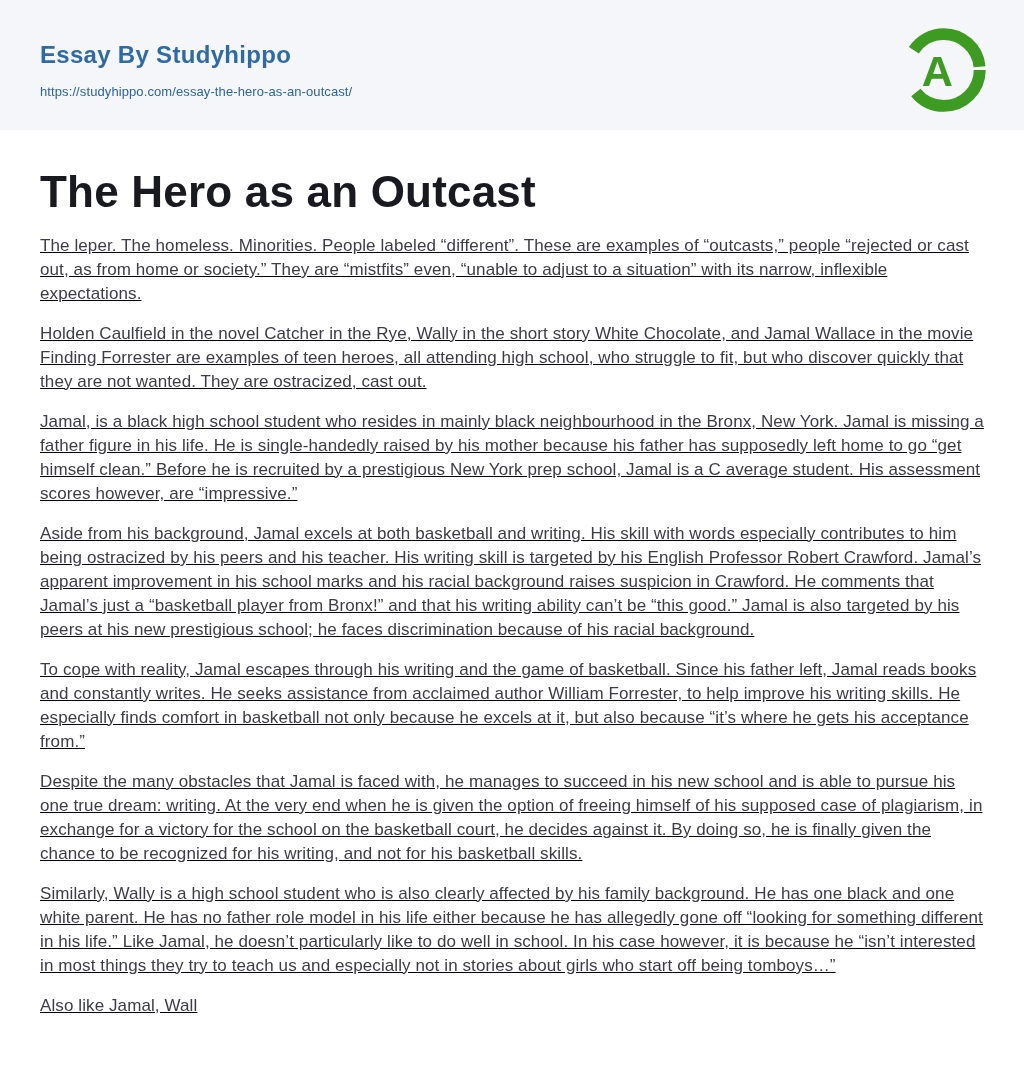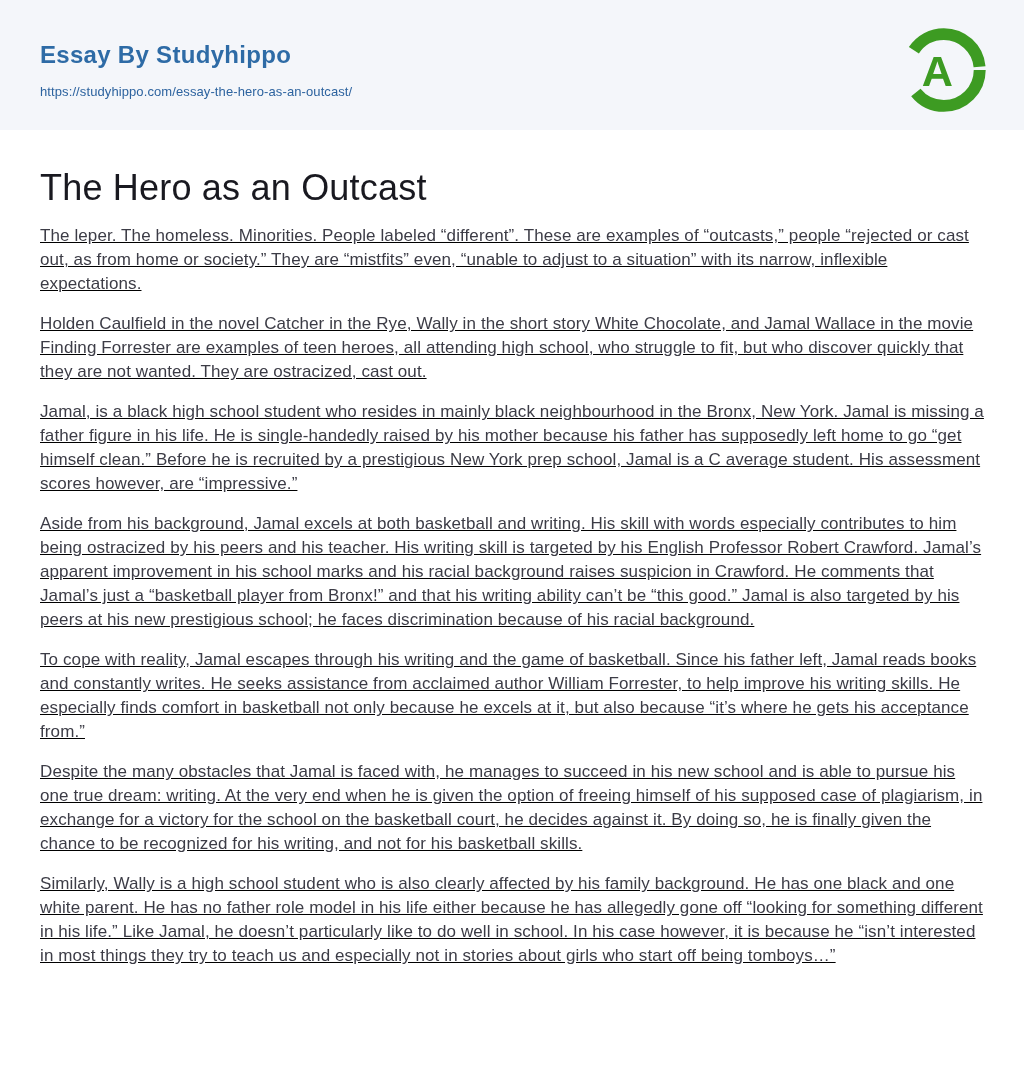--- a/index.html
+++ b/index.html
@@ -38,22 +38,22 @@
     font-weight: 400;
     margin-top: 15px;
     text-decoration: none;
     letter-spacing: 0.1px;
   }
   .logo { width: 92px; height: 100px; flex: 0 0 auto; }
   .logo svg { display: block; }
   .article { padding: 0 40px 60px 40px; }
   .page-title {
     margin: 36px 0 0 0;
-    font-size: 36px;
-    font-weight: 400;
+    font-size: 44px;
+    font-weight: 700;
     color: #191920;
     letter-spacing: 0.2px;
     line-height: 1.2;
   }
   .essay-body { margin-top: 4px; text-decoration: underline; }
   .essay-body p {
     font-size: 17px;
     line-height: 24px;
     color: #3c3c46;
     margin: 15px 0 16px 0;
@@ -83,16 +83,17 @@
   <main class="article">
     <h1 class="page-title">The Hero as an Outcast</h1>
     <div class="essay-body">
         <p>The leper. The homeless. Minorities. People labeled “different”. These are examples of “outcasts,” people “rejected or cast out, as from home or society.” They are “mistfits” even, “unable to adjust to a situation” with its narrow, inflexible expectations.</p>
         <p>Holden Caulfield in the novel Catcher in the Rye, Wally in the short story White Chocolate, and Jamal Wallace in the movie Finding Forrester are examples of teen heroes, all attending high school, who struggle to fit, but who discover quickly that they are not wanted. They are ostracized, cast out.</p>
         <p>Jamal, is a black high school student who resides in mainly black neighbourhood in the Bronx, New York. Jamal is missing a father figure in his life. He is single-handedly raised by his mother because his father has supposedly left home to go “get himself clean.” Before he is recruited by a prestigious New York prep school, Jamal is a C average student. His assessment scores however, are “impressive.”</p>
         <p>Aside from his background, Jamal excels at both basketball and writing. His skill with words especially contributes to him being ostracized by his peers and his teacher. His writing skill is targeted by his English Professor Robert Crawford. Jamal’s apparent improvement in his school marks and his racial background raises suspicion in Crawford. He comments that Jamal’s just a “basketball player from Bronx!” and that his writing ability can’t be “this good.” Jamal is also targeted by his peers at his new prestigious school; he faces discrimination because of his racial background.</p>
         <p>To cope with reality, Jamal escapes through his writing and the game of basketball. Since his father left, Jamal reads books and constantly writes. He seeks assistance from acclaimed author William Forrester, to help improve his writing skills. He especially finds comfort in basketball not only because he excels at it, but also because “it’s where he gets his acceptance from.”</p>
         <p>Despite the many obstacles that Jamal is faced with, he manages to succeed in his new school and is able to pursue his one true dream: writing. At the very end when he is given the option of freeing himself of his supposed case of plagiarism, in exchange for a victory for the school on the basketball court, he decides against it. By doing so, he is finally given the chance to be recognized for his writing, and not for his basketball skills.</p>
         <p>Similarly, Wally is a high school student who is also clearly affected by his family background. He has one black and one white parent. He has no father role model in his life either because he has allegedly gone off “looking for something different in his life.” Like Jamal, he doesn’t particularly like to do well in school. In his case however, it is because he “isn’t interested in most things they try to teach us and especially not in stories about girls who start off being tomboys…”</p>
+        <p>Also like Jamal, Wall</p>
       </div>
   </main>
 
 </div>
 
 </body></html>

